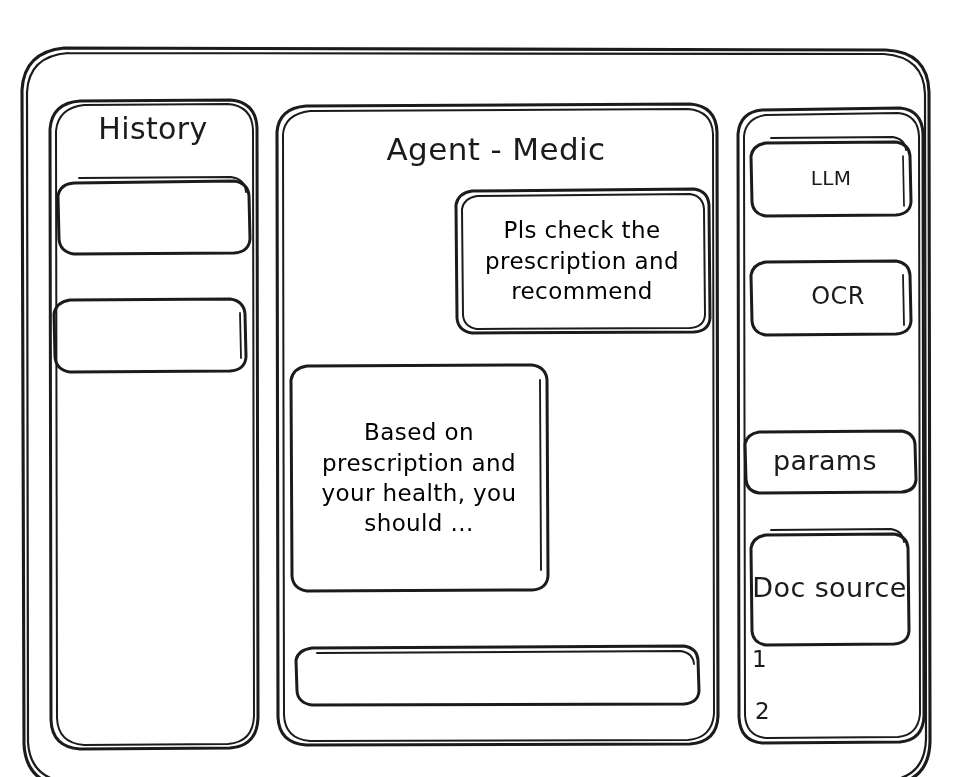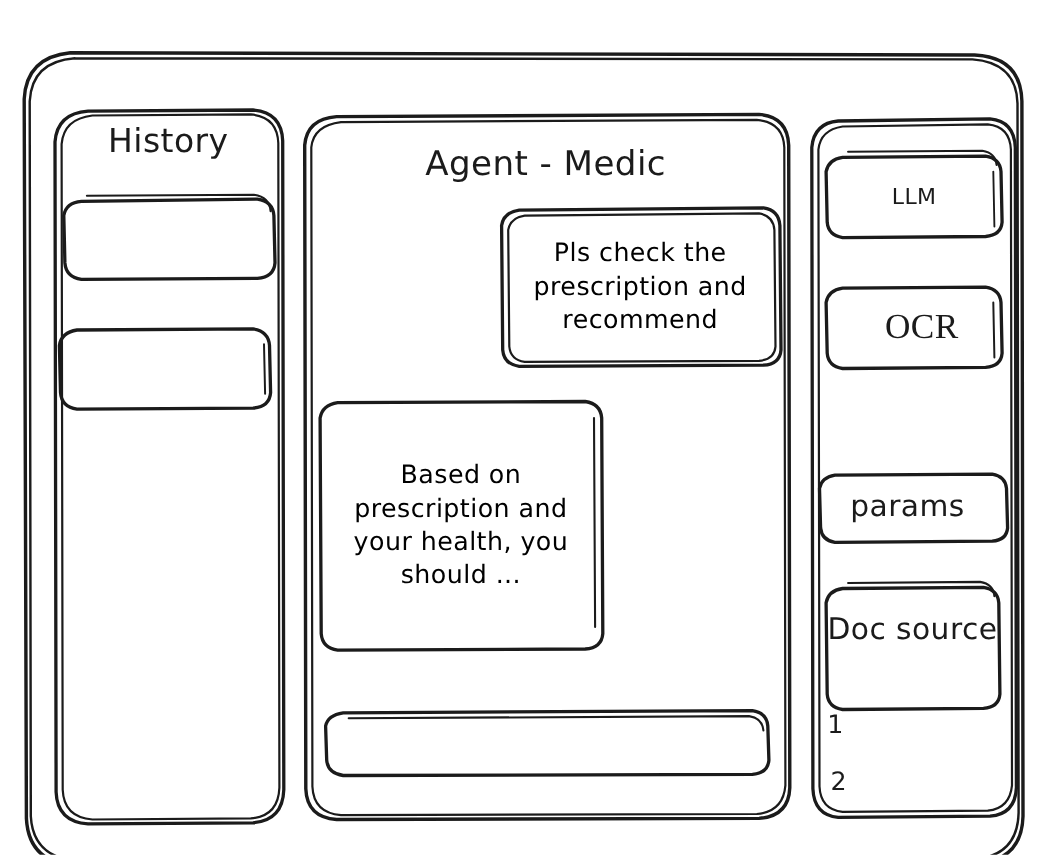--- a/index.html
+++ b/index.html
@@ -95,23 +95,23 @@
   .composer { position: absolute; left: 295px; top: 618px; width: 405px; height: 58px; }
 
   
   .sidebar-right { left: 736px; top: 80px; width: 186px; height: 634px; }
   .tool-card {
     position: absolute;
     display: flex; align-items: center; justify-content: center;
     text-align: center; line-height: 1.3;
   }
   .tool-llm    { left: 752px; top: 113px; width: 158px; height: 74px; font-size: 20px; }
-  .tool-ocr    { left: 752px; top: 232px; width: 172px; height: 74px; font-size: 32px; font-family: Liberation Serif, serif; }
+  .tool-ocr    { left: 752px; top: 232px; width: 172px; height: 74px; font-size: 24px; }
   .tool-params { left: 745px; top: 402px; width: 160px; height: 62px; font-size: 27px; }
-  .tool-doc    { left: 752px; top: 490px; width: 155px; height: 110px; font-size: 27px;
+  .tool-doc    { left: 752px; top: 505px; width: 155px; height: 110px; font-size: 27px;
                  flex-direction: column; }
 
   .doc-ref {
     position: absolute;
     font-size: 23px;
     display: flex; align-items: center; justify-content: flex-start;
   }
   .doc-ref-1 { left: 752px; top: 616px; width: 40px; height: 30px; }
   .doc-ref-2 { left: 755px; top: 668px; width: 40px; height: 30px; }
 

